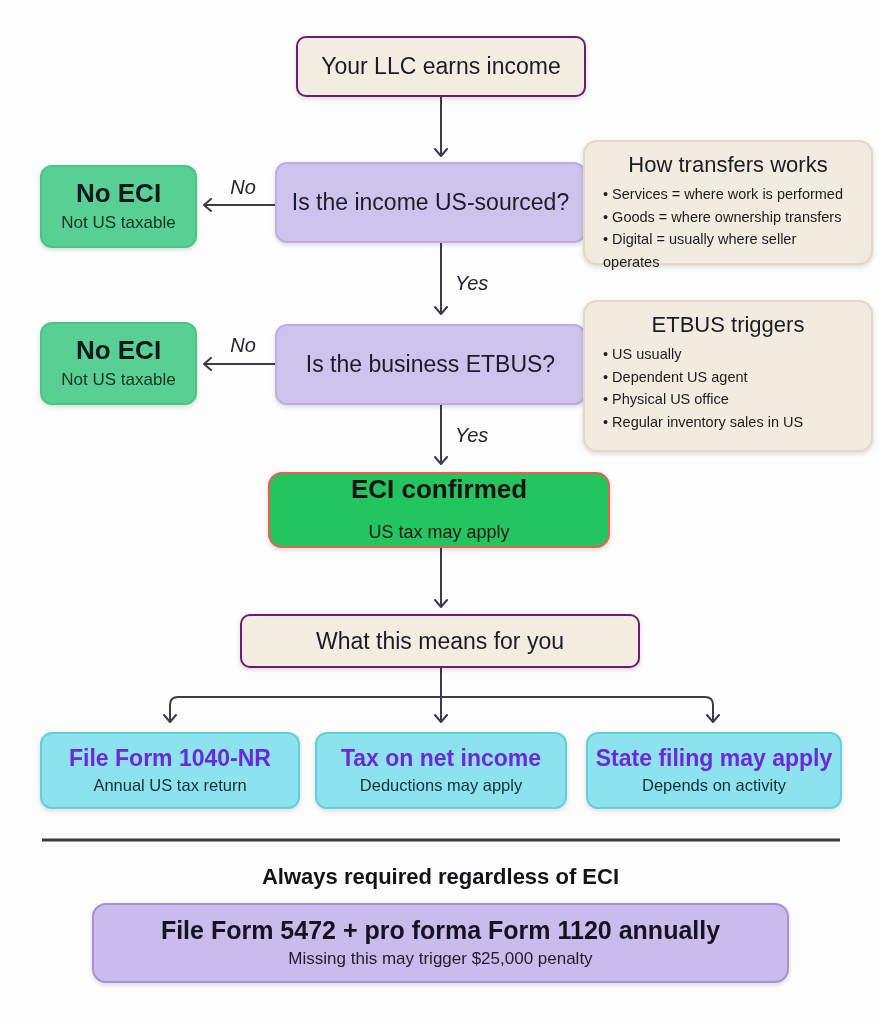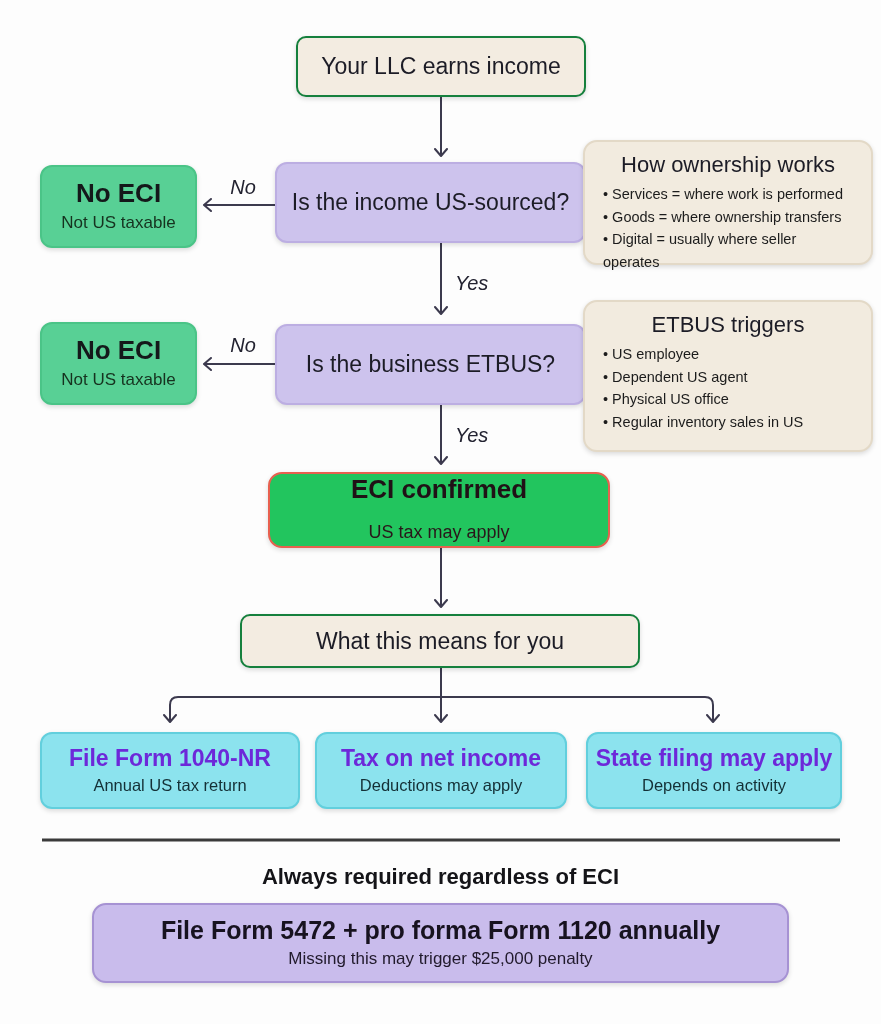--- a/index.html
+++ b/index.html
@@ -9,21 +9,21 @@
     font-family:"Liberation Sans",sans-serif;color:#1c1c26;
   }
   .box{
     position:absolute;display:flex;flex-direction:column;
     align-items:center;justify-content:center;text-align:center;
     box-sizing:border-box;box-shadow:0 2px 5px rgba(0,0,0,.14);
   }
   .box .t{line-height:1.15;}
   .box .s{line-height:1.3;}
 
-  .cream{background:#f3ece1;border:2px solid #15803d;border-radius:10px;}
+  .cream{background:#f3ece1;border:2px solid #701a75;border-radius:10px;}
   .purpleq{background:#cdc3ed;border:2px solid #bcaee2;border-radius:12px;}
   .green{background:#58d095;border:2px solid #4ac487;border-radius:12px;}
   .sidebox{background:#f2ebdf;border:2px solid #e3d9c7;border-radius:14px;
     align-items:stretch;justify-content:flex-start;padding:10px 16px 8px 16px;}
   .red{background:#22c55e;border:2px solid #e8604f;border-radius:14px;gap:13px;}
   .cyan{background:#8ce3ee;border:2px solid #62cfdd;border-radius:12px;}
   .purplewide{background:#c9bcec;border:2px solid #a692d3;border-radius:14px;}
 
   .start-box{left:296px;top:36px;width:290px;height:61px;}
   .start-box .t{font-size:23px;}
@@ -106,21 +106,21 @@
     <div class="s">Not US taxable</div>
   </div>
 
   <div class="edge-label lbl-no1">No</div>
 
   <div class="box purpleq q1-box">
     <div class="t">Is the income US-sourced?</div>
   </div>
 
   <div class="box sidebox side1-box">
-    <div class="t">How ownership works</div>
+    <div class="t">How transfers works</div>
     <ul>
       <li>• Services = where work is performed</li>
       <li>• Goods = where ownership transfers</li>
       <li>• Digital = usually where seller operates</li>
     </ul>
   </div>
 
   <div class="edge-label lbl-yes1">Yes</div>
 
   <div class="box green green2-box">
@@ -130,21 +130,21 @@
 
   <div class="edge-label lbl-no2">No</div>
 
   <div class="box purpleq q2-box">
     <div class="t">Is the business ETBUS?</div>
   </div>
 
   <div class="box sidebox side2-box">
     <div class="t">ETBUS triggers</div>
     <ul>
-      <li>• US employee</li>
+      <li>• US usually</li>
       <li>• Dependent US agent</li>
       <li>• Physical US office</li>
       <li>• Regular inventory sales in US</li>
     </ul>
   </div>
 
   <div class="edge-label lbl-yes2">Yes</div>
 
   <div class="box red eci-box">
     <div class="t">ECI confirmed</div>

